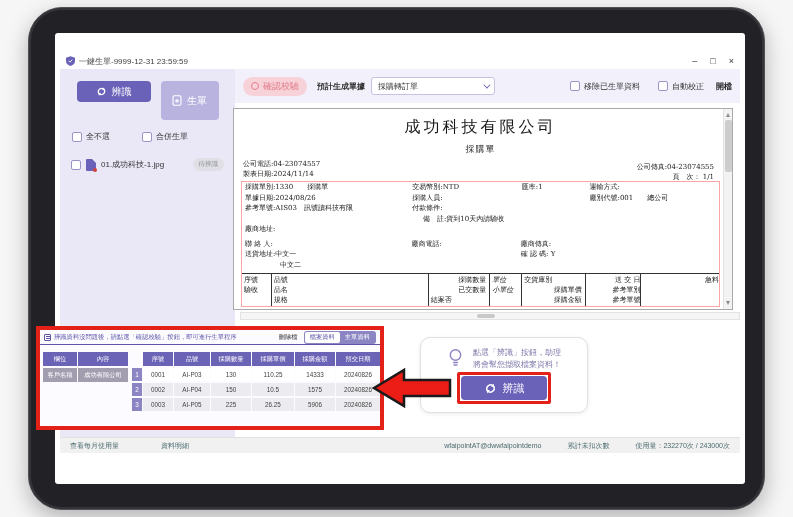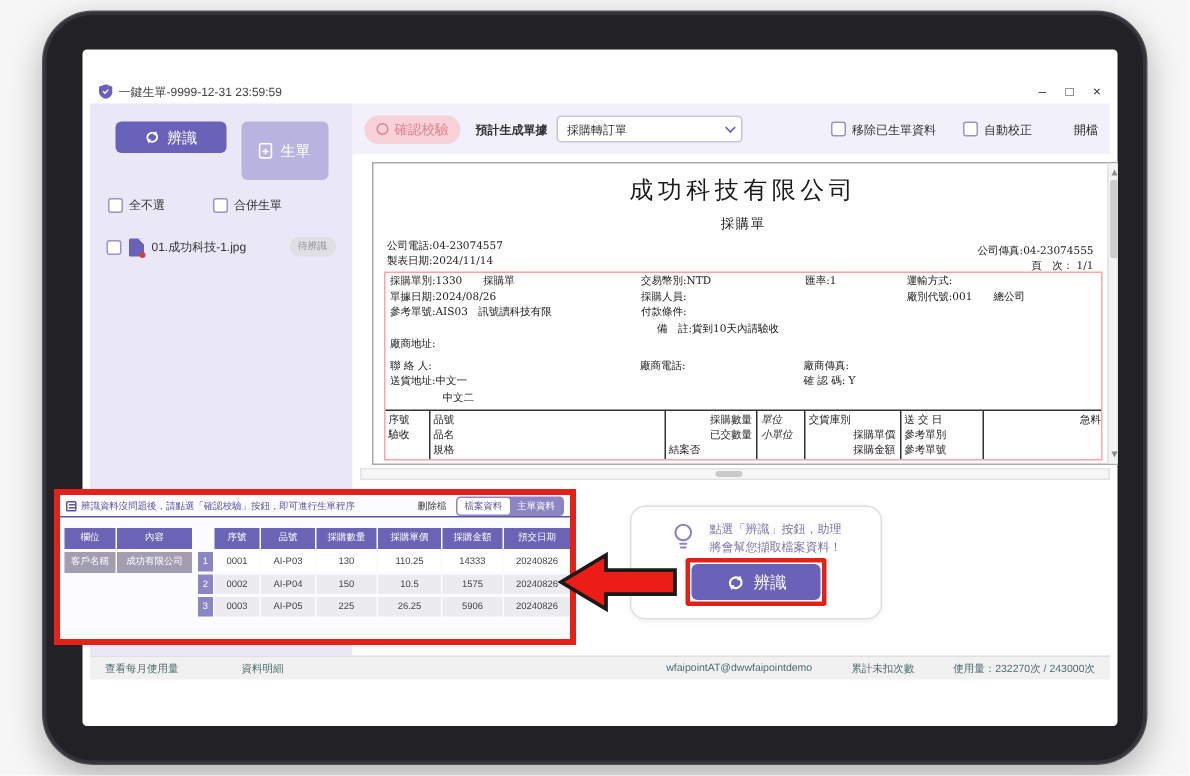--- a/index.html
+++ b/index.html
@@ -39,25 +39,25 @@
   .badge{margin-left:auto;background:var(--badge-bg);color:var(--badge-text);font-size:6.5px;padding:2px 6px;border-radius:7px}
 
   
   .toolbar{left:180px;top:36px;width:505px;height:34px;background:var(--toolbar-bg);display:flex;align-items:center;padding:0 8px;font-size:8px;color:#333}
   .pill{display:flex;align-items:center;gap:4px;background:var(--pink-bg);color:var(--pink-text);font-size:9px;padding:3px 8px;border-radius:10px;cursor:pointer}
   .pill .circ{width:8px;height:8px;border:1.5px solid var(--pink-text);border-radius:50%}
   .ddlabel{margin-left:10px;font-weight:bold}
   .select{margin-left:6px;width:124px;height:18px;background:#fff;border:1px solid #c7c2e2;border-radius:3px;display:flex;align-items:center;padding:0 6px;font-size:8px;color:#333;cursor:pointer}
   .chev{margin-left:auto;width:5px;height:5px;border-right:1.4px solid var(--accent);border-bottom:1.4px solid var(--accent);transform:rotate(45deg) translateY(-2px)}
   .tb-cb{display:flex;align-items:center;gap:4px}
-  .openfile{margin-left:28px;font-weight:normal;color:#222;cursor:pointer}
+  .openfile{margin-left:12px;font-weight:bold;color:#222;cursor:pointer}
 
   
   .main{left:180px;top:70px;width:505px;height:334px;background:#fff}
-  .pane{left:193px;top:75px;width:500px;height:202px;border:1px solid #a9a9a9;background:#fff}
+  .pane{left:178px;top:75px;width:500px;height:202px;border:1px solid #a9a9a9;background:#fff}
   .vscroll{position:absolute;right:0;top:0;width:9px;height:100%;background:#f3f3f3;border-left:1px solid #e2e2e2}
   .vthumb{position:absolute;top:11px;left:1px;width:7px;height:52px;background:#cdcdcd;border-radius:2px}
   .tri-up{position:absolute;top:4px;left:2px;border-left:2.5px solid transparent;border-right:2.5px solid transparent;border-bottom:4px solid #8a8a8a}
   .tri-dn{position:absolute;bottom:4px;left:2px;border-left:2.5px solid transparent;border-right:2.5px solid transparent;border-top:4px solid #8a8a8a}
   .hscroll{left:185px;top:279px;width:500px;height:8px;background:#f6f6f6;border:1px solid #e3e3e3}
   .hthumb{position:absolute;left:236px;top:1px;width:18px;height:4px;background:#c9c9c9;border-radius:2px}
 
   
   .inv{position:absolute;left:3px;top:0;width:487px;height:100%;font-family:"DejaVu Serif",serif;color:#1a1a1a;overflow:hidden}
   .inv-title{text-align:center;font-size:16px;letter-spacing:3px;margin-top:8px}
@@ -274,21 +274,21 @@
             </div>
             <div class="dcol" style="width: 32px; font-style: italic;">
               <div class="dl">單位</div>
               <div class="dl">小單位</div>
             </div>
             <div class="dcol" style="width: 64px;">
               <div class="dl">交貨庫別</div>
               <div class="dl">採購單價</div>
               <div class="dl">採購金額</div>
             </div>
-            <div class="dcol" style="width: 56px;">
+            <div class="dcol" style="width: 56px; text-align: right;">
               <div class="dl">送 交 日</div>
               <div class="dl">參考單別</div>
               <div class="dl">參考單號</div>
             </div>
             <div class="dcol" style="width: 62px; margin-top: 48px;">
               <div class="dl">專案代號</div>
               <div class="dl">備註</div>
               <div class="dl">廠商品號</div>
             </div>
             <div class="dcol" style="width: 16px;">

